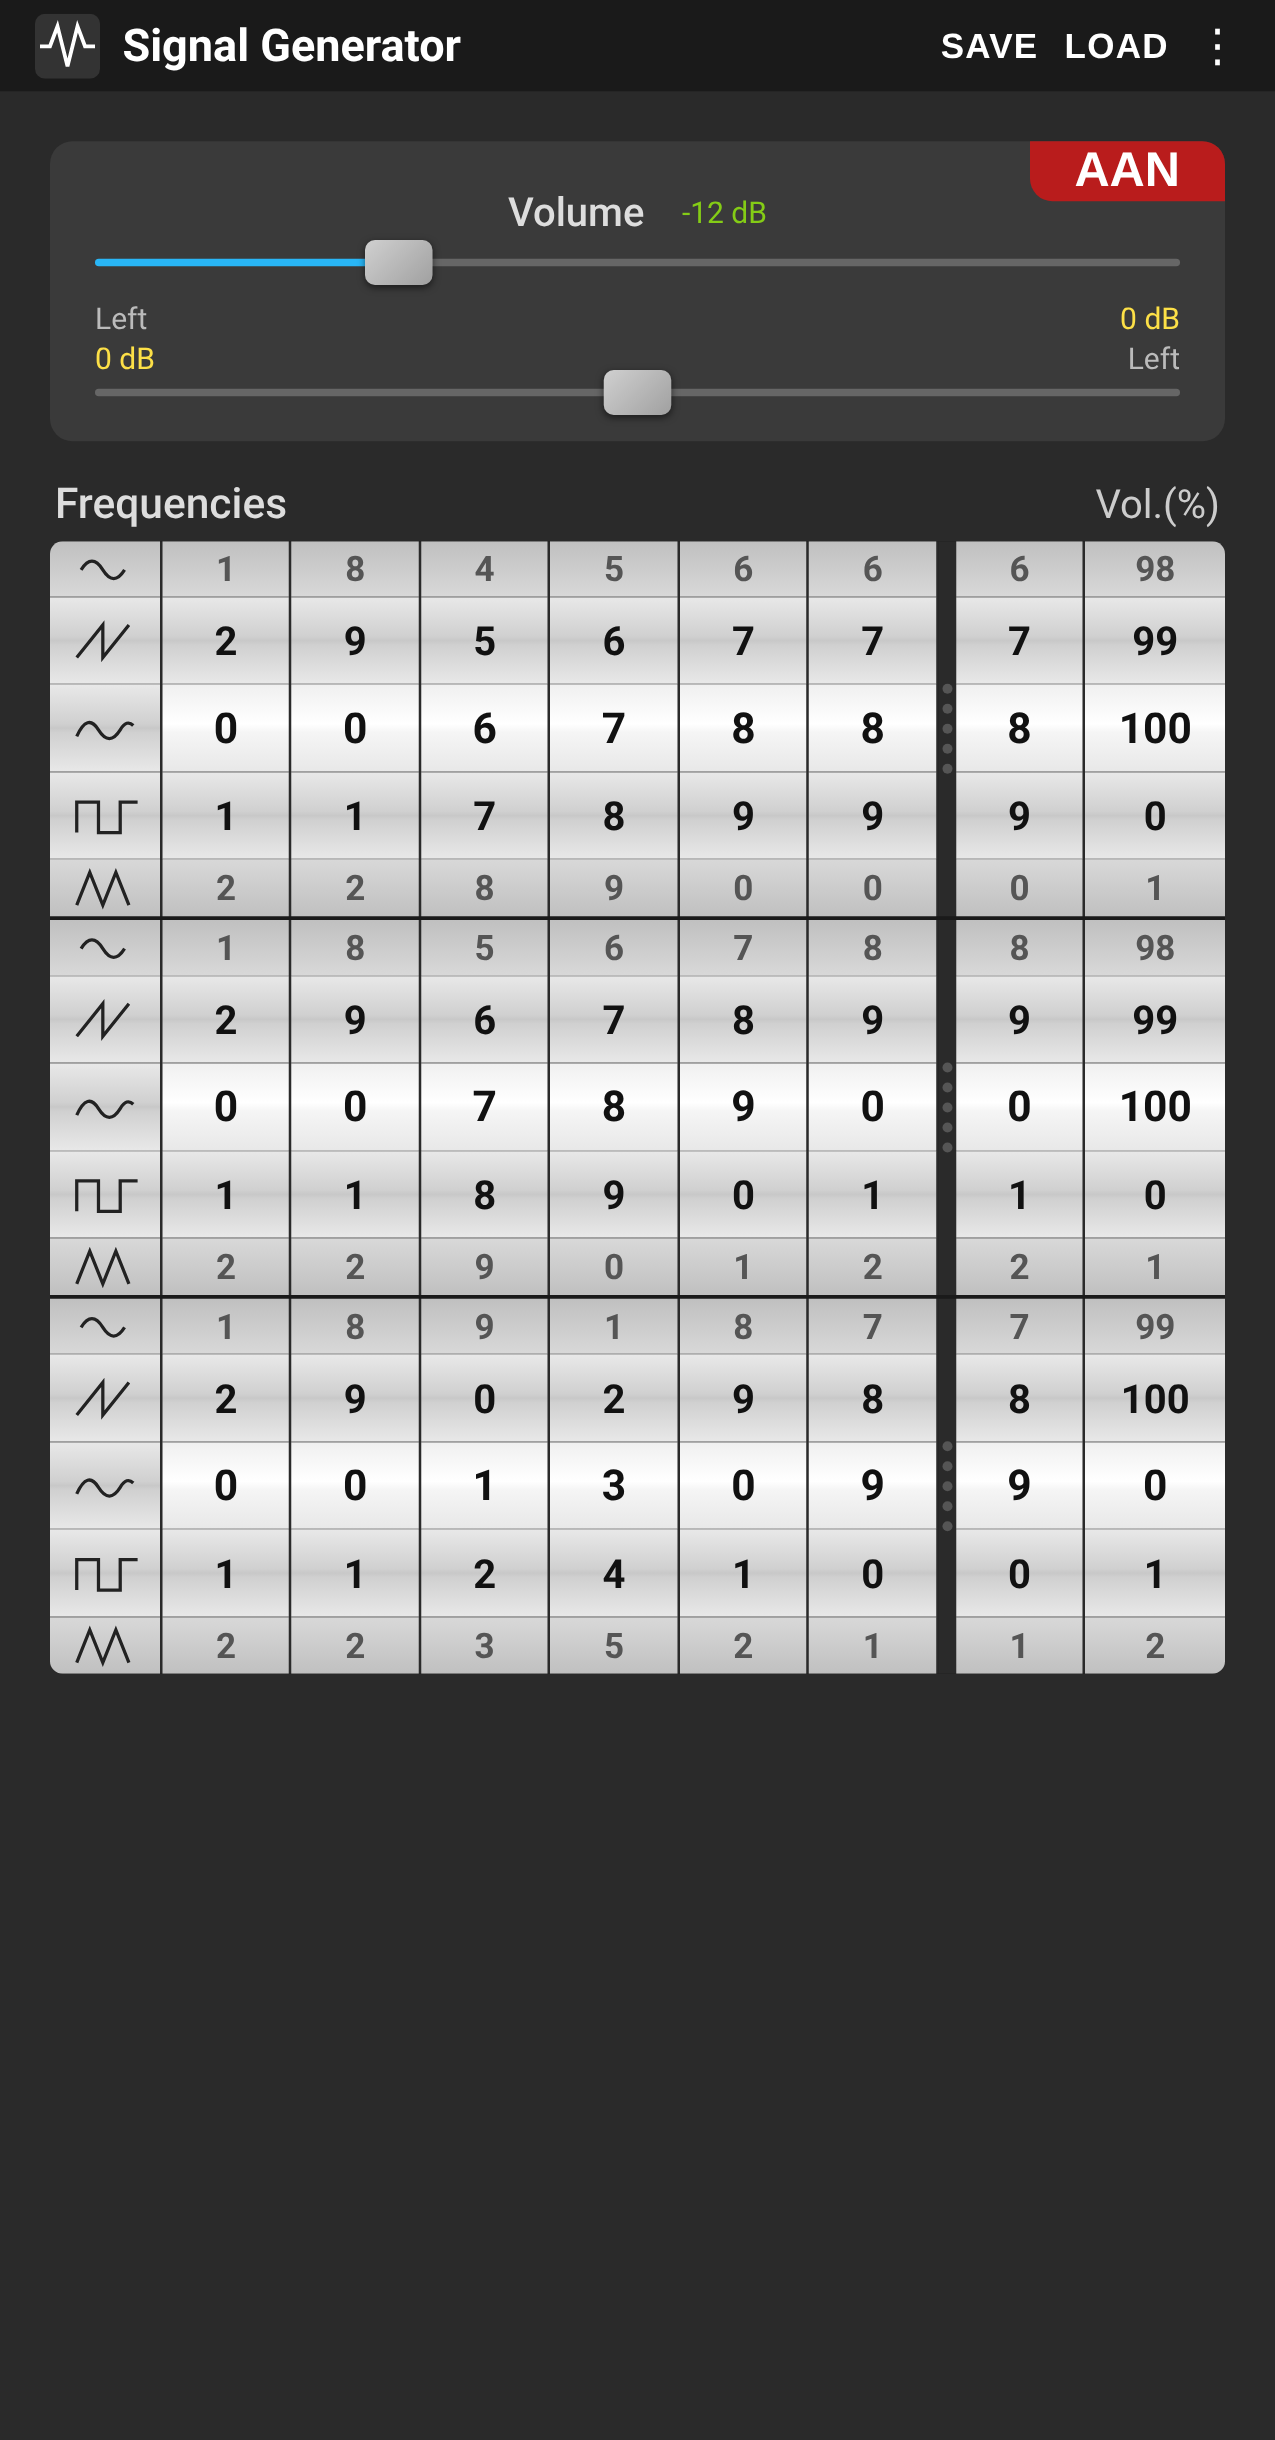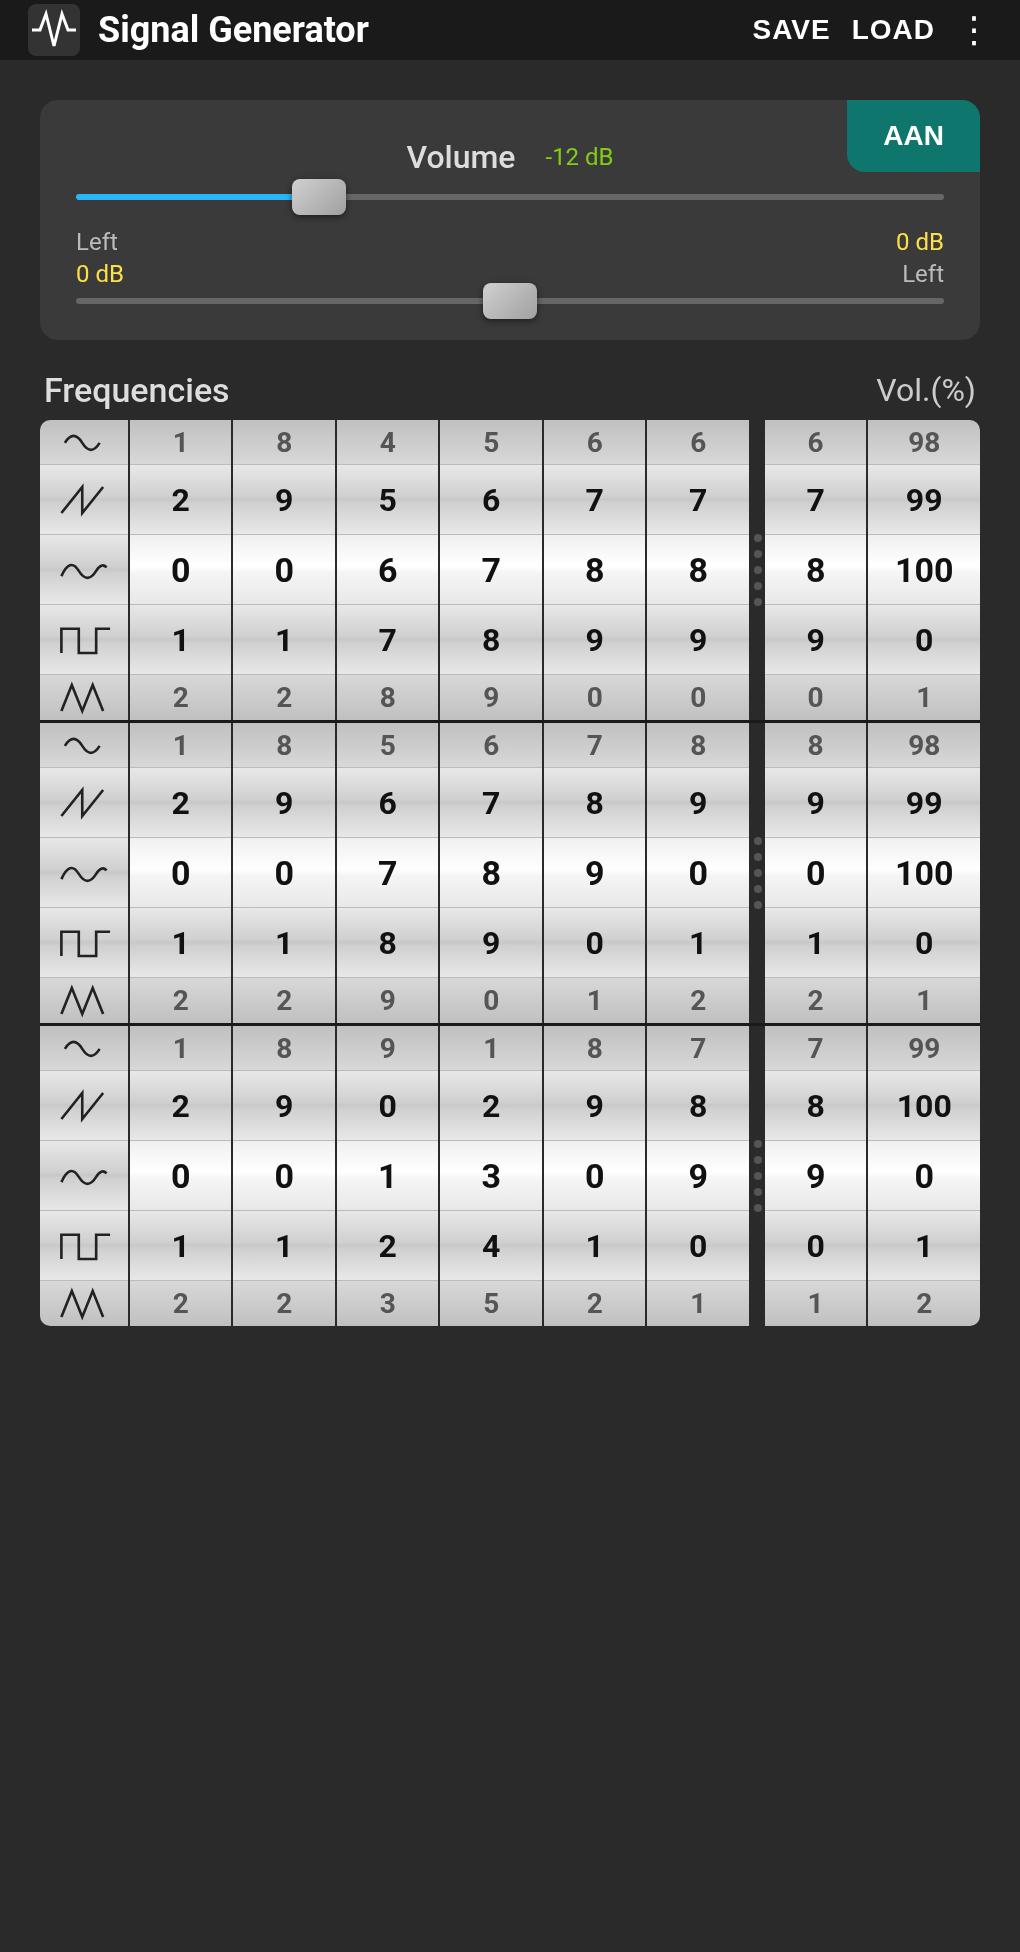--- a/index.html
+++ b/index.html
@@ -8,21 +8,21 @@
       min-height: 1952px;
       background: #2a2a2a;
       font-family: 'Roboto', Arial, sans-serif;
       color: #fff;
       overflow-x: hidden;
     }
 
     
     .topbar {
       background: #1a1a1a;
-      height: 60px;
+      height: 73px;
       display: flex;
       align-items: center;
       padding: 0 28px;
       gap: 18px;
     }
     .topbar-logo {
       width: 52px;
       height: 52px;
     }
     .topbar-title {
@@ -62,27 +62,27 @@
       background: #3a3a3a;
       border-radius: 18px;
       padding: 28px 36px 36px 36px;
       position: relative;
       margin-bottom: 30px;
     }
     .aan-button {
       position: absolute;
       top: 0;
       right: 0;
-      background: #0f766e;
+      background: #b91c1c;
       color: #fff;
-      font-size: 28px;
+      font-size: 39px;
       font-weight: bold;
       border: none;
       border-radius: 0 18px 0 18px;
-      padding: 20px 36px;
+      padding: 2px 36px;
       cursor: pointer;
     }
 
     
     .volume-section {
       margin-top: 10px;
     }
     .volume-label-row {
       display: flex;
       align-items: center;

